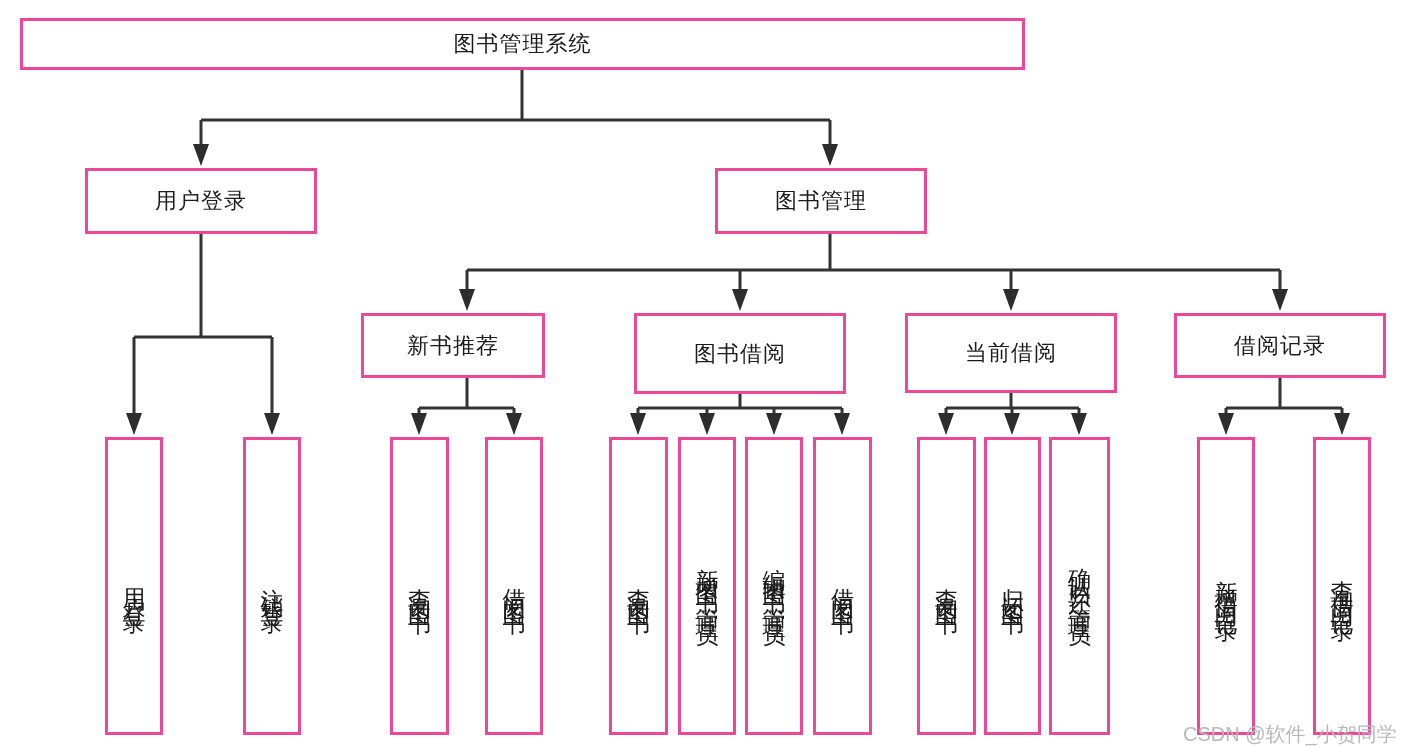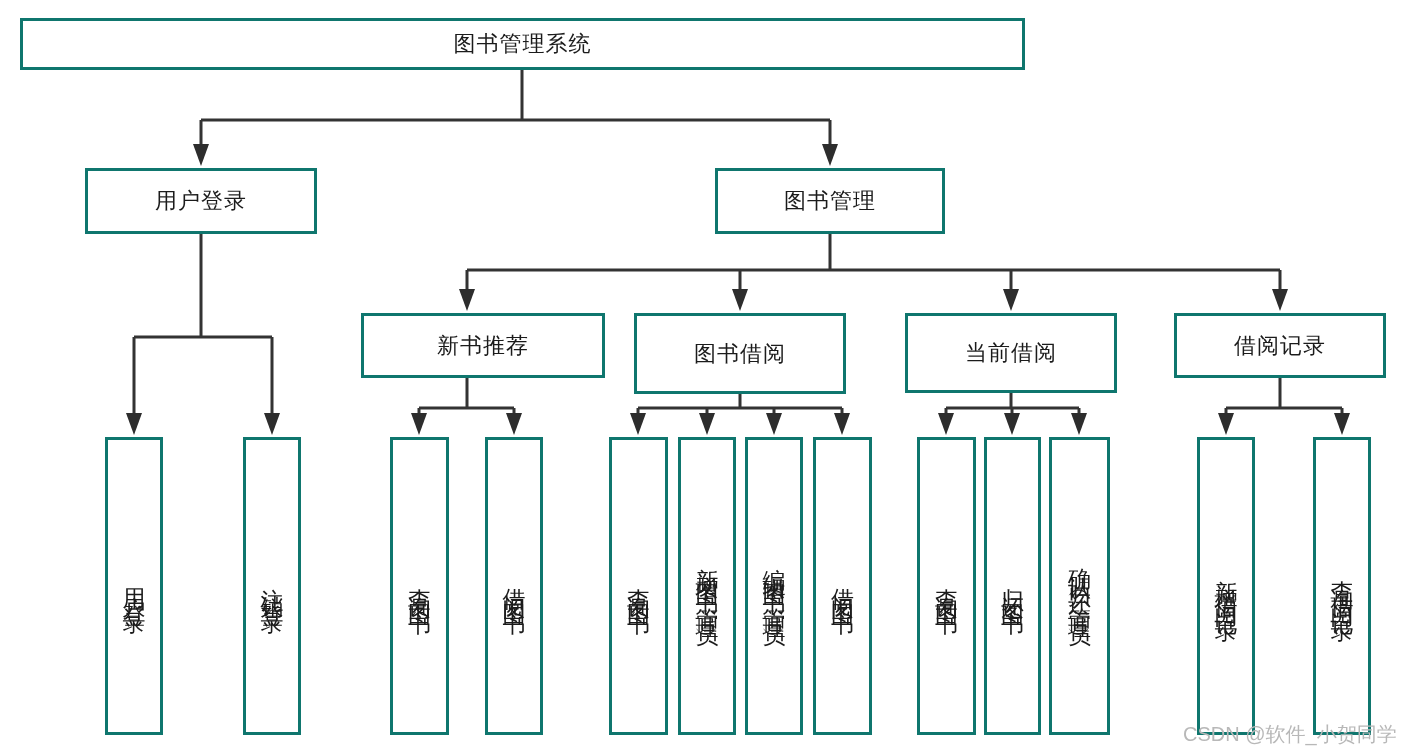--- a/index.html
+++ b/index.html
@@ -19,21 +19,21 @@
   .wire {
     fill: none;
     stroke: #333333;
     stroke-width: 3;
   }
   .head { fill: #2d2d2d; }
   .node {
     position: absolute;
     box-sizing: border-box;
     background: #ffffff;
-    border: 3px solid #0f766e;
+    border: 3px solid #ec4899;
     color: #1b1b1b;
     display: flex;
     align-items: center;
     justify-content: center;
   }
   .hbox {
     font-size: 22px;
     letter-spacing: 1px;
     white-space: nowrap;
   }
@@ -87,23 +87,23 @@
       <polygon class="head" points="1004,413 1020,413 1012,435"></polygon>
       <polygon class="head" points="1071,413 1087,413 1079,435"></polygon>
       <polygon class="head" points="1218,413 1234,413 1226,435"></polygon>
       <polygon class="head" points="1334,413 1350,413 1342,435"></polygon>
     </g>
   </svg>
 
   <div class="node hbox" style="left:20px; top:18px; width:1005px; height:52px;">图书管理系统</div>
 
   <div class="node hbox" style="left:85px; top:168px; width:232px; height:66px;">用户登录</div>
-  <div class="node hbox" style="left:715px; top:168px; width:230px; height:66px;">图书管理</div>
+  <div class="node hbox" style="left:715px; top:168px; width:212px; height:66px;">图书管理</div>
 
-  <div class="node hbox" style="left:361px; top:313px; width:244px; height:65px;text-align:center;">新书推荐</div>
+  <div class="node hbox" style="left:361px; top:313px; width:184px; height:65px;text-align:center;">新书推荐</div>
   <div class="node hbox" style="left:634px; top:313px; width:212px; height:81px;">图书借阅</div>
   <div class="node hbox" style="left:905px; top:313px; width:212px; height:80px;">当前借阅</div>
   <div class="node hbox" style="left:1174px; top:313px; width:212px; height:65px;">借阅记录</div>
 
   <div class="node vbox" style="left:105px; top:437px; width:58px; height:298px;">用户登录</div>
   <div class="node vbox" style="left:243px; top:437px; width:58px; height:298px;">注销登录</div>
 
   <div class="node vbox" style="left:390px; top:437px; width:59px; height:298px;">查询图书</div>
   <div class="node vbox" style="left:485px; top:437px; width:58px; height:298px;">借阅图书</div>
 

